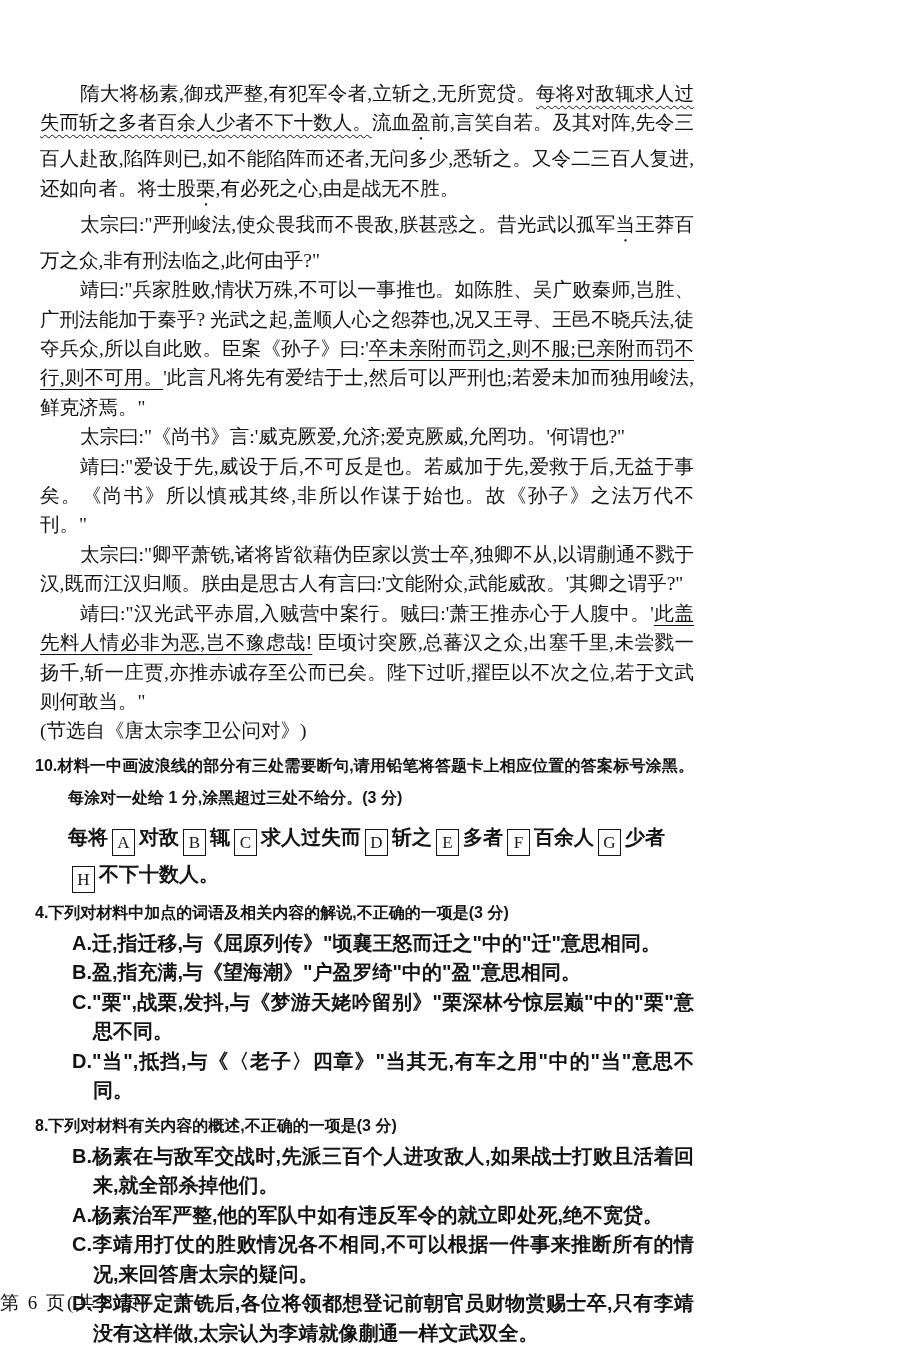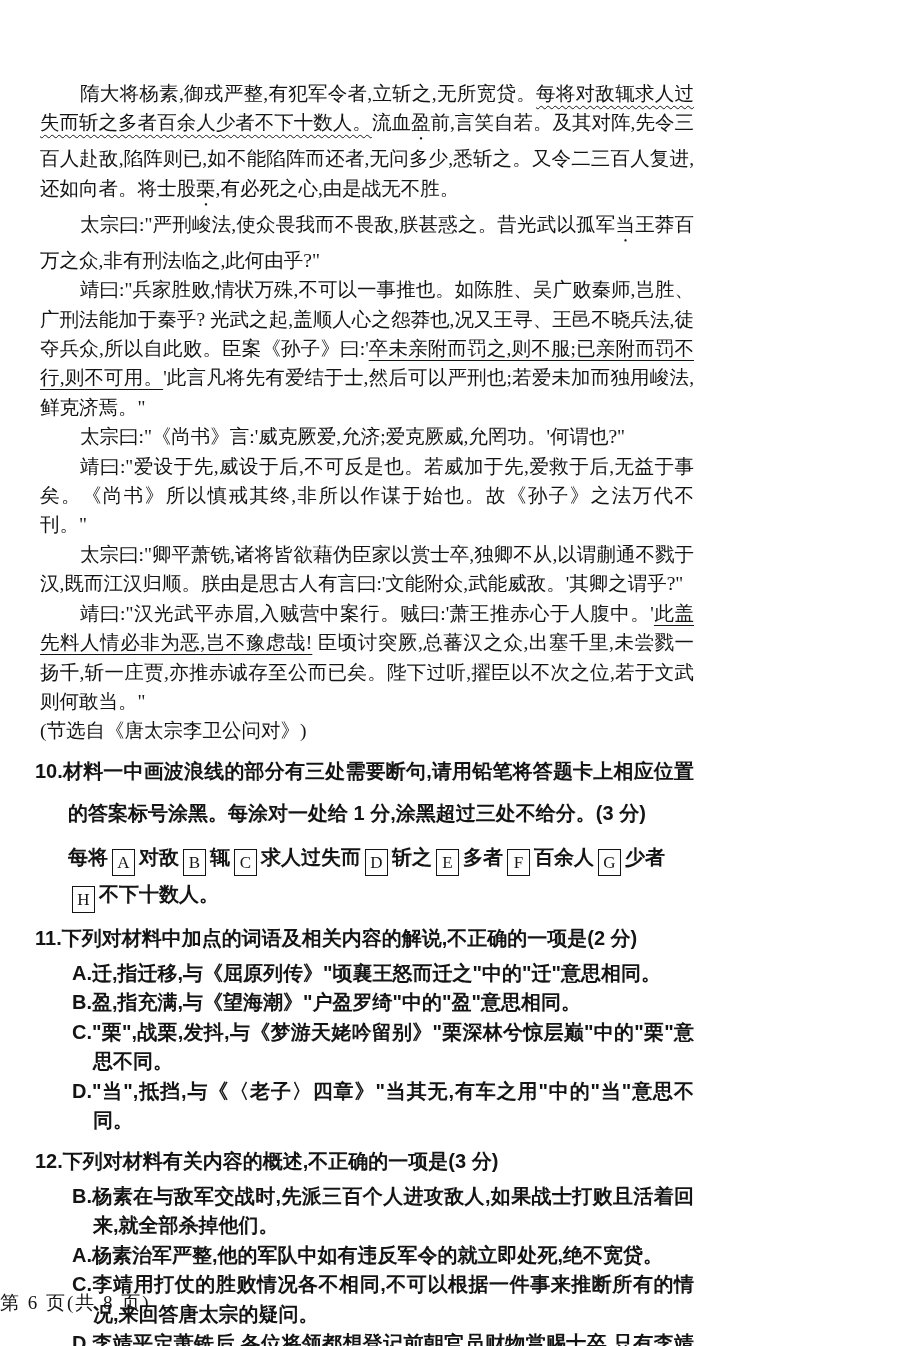--- a/index.html
+++ b/index.html
@@ -62,22 +62,22 @@
     text-align:justify;
   }
   .qsec {
     font-family:"Liberation Sans","DejaVu Sans",sans-serif;
     font-weight:600;
   }
   .qsec .q {
     margin:4px 0 0 -5px;
     padding-left:33px;
     text-indent:-33px;
-    font-size:20px;
-    line-height:42px;
+    font-size:16px;
+    line-height:32px;
     text-align:justify;
   }
   .qsec .opt {
     margin:0 0 0 32px;
     padding-left:21px;
     text-indent:-21px;
     font-size:20px;
     line-height:29.5px;
     text-align:justify;
   }
@@ -130,29 +130,29 @@
         <p class="mpara indent"><span class="seg-n">靖曰:"汉光武平赤眉,入贼营中案行。贼曰:'萧王推赤心于人腹中。'</span><span class="seg-u">此盖先料人情必非为恶,岂不豫虑哉!</span><span class="seg-n"> 臣顷讨突厥,总蕃汉之众,出塞千里,未尝戮一扬千,斩一庄贾,亦推赤诚存至公而已矣。陛下过听,擢臣以不次之位,若于文武则何敢当。"</span></p>
       </div>
     <p class="mpara source">(节选自《唐太宗李卫公问对》)</p>
   </section>
 
 
   <section class="qsec">
     <p class="q">10.材料一中画波浪线的部分有三处需要断句,请用铅笔将答题卡上相应位置的答案标号涂黑。每涂对一处给 1 分,涂黑超过三处不给分。(3 分)</p>
     <p class="segline"><span class="seg-n">每将</span><span class="seg-box">A</span><span class="seg-n">对敌</span><span class="seg-box">B</span><span class="seg-n">辄</span><span class="seg-box">C</span><span class="seg-n">求人过失而</span><span class="seg-box">D</span><span class="seg-n">斩之</span><span class="seg-box">E</span><span class="seg-n">多者</span><span class="seg-box">F</span><span class="seg-n">百余人</span><span class="seg-box">G</span><span class="seg-n">少者</span><span class="seg-box">H</span><span class="seg-n">不下十数人。</span></p>
 
-    <p class="q">11.下列对材料中加点的词语及相关内容的解说,不正确的一项是(2 分)</p>
+    <p class="q">4.下列对材料中加点的词语及相关内容的解说,不正确的一项是(3 分)</p>
     <div>
         <p class="opt">A.迁,指迁移,与《屈原列传》"顷襄王怒而迁之"中的"迁"意思相同。</p>
         <p class="opt">B.盈,指充满,与《望海潮》"户盈罗绮"中的"盈"意思相同。</p>
         <p class="opt">C."栗",战栗,发抖,与《梦游天姥吟留别》"栗深林兮惊层巅"中的"栗"意思不同。</p>
         <p class="opt">D."当",抵挡,与《〈老子〉四章》"当其无,有车之用"中的"当"意思不同。</p>
       </div>
 
-    <p class="q">12.下列对材料有关内容的概述,不正确的一项是(3 分)</p>
+    <p class="q">8.下列对材料有关内容的概述,不正确的一项是(3 分)</p>
     <div>
         <p class="opt">B.杨素在与敌军交战时,先派三百个人进攻敌人,如果战士打败且活着回来,就全部杀掉他们。</p>
         <p class="opt">A.杨素治军严整,他的军队中如有违反军令的就立即处死,绝不宽贷。</p>
         <p class="opt">C.李靖用打仗的胜败情况各不相同,不可以根据一件事来推断所有的情况,来回答唐太宗的疑问。</p>
         <p class="opt">D.李靖平定萧铣后,各位将领都想登记前朝官员财物赏赐士卒,只有李靖没有这样做,太宗认为李靖就像蒯通一样文武双全。</p>
       </div>
   </section>
 
   <p class="footer">第 6 页(共 8 页)</p>
 

